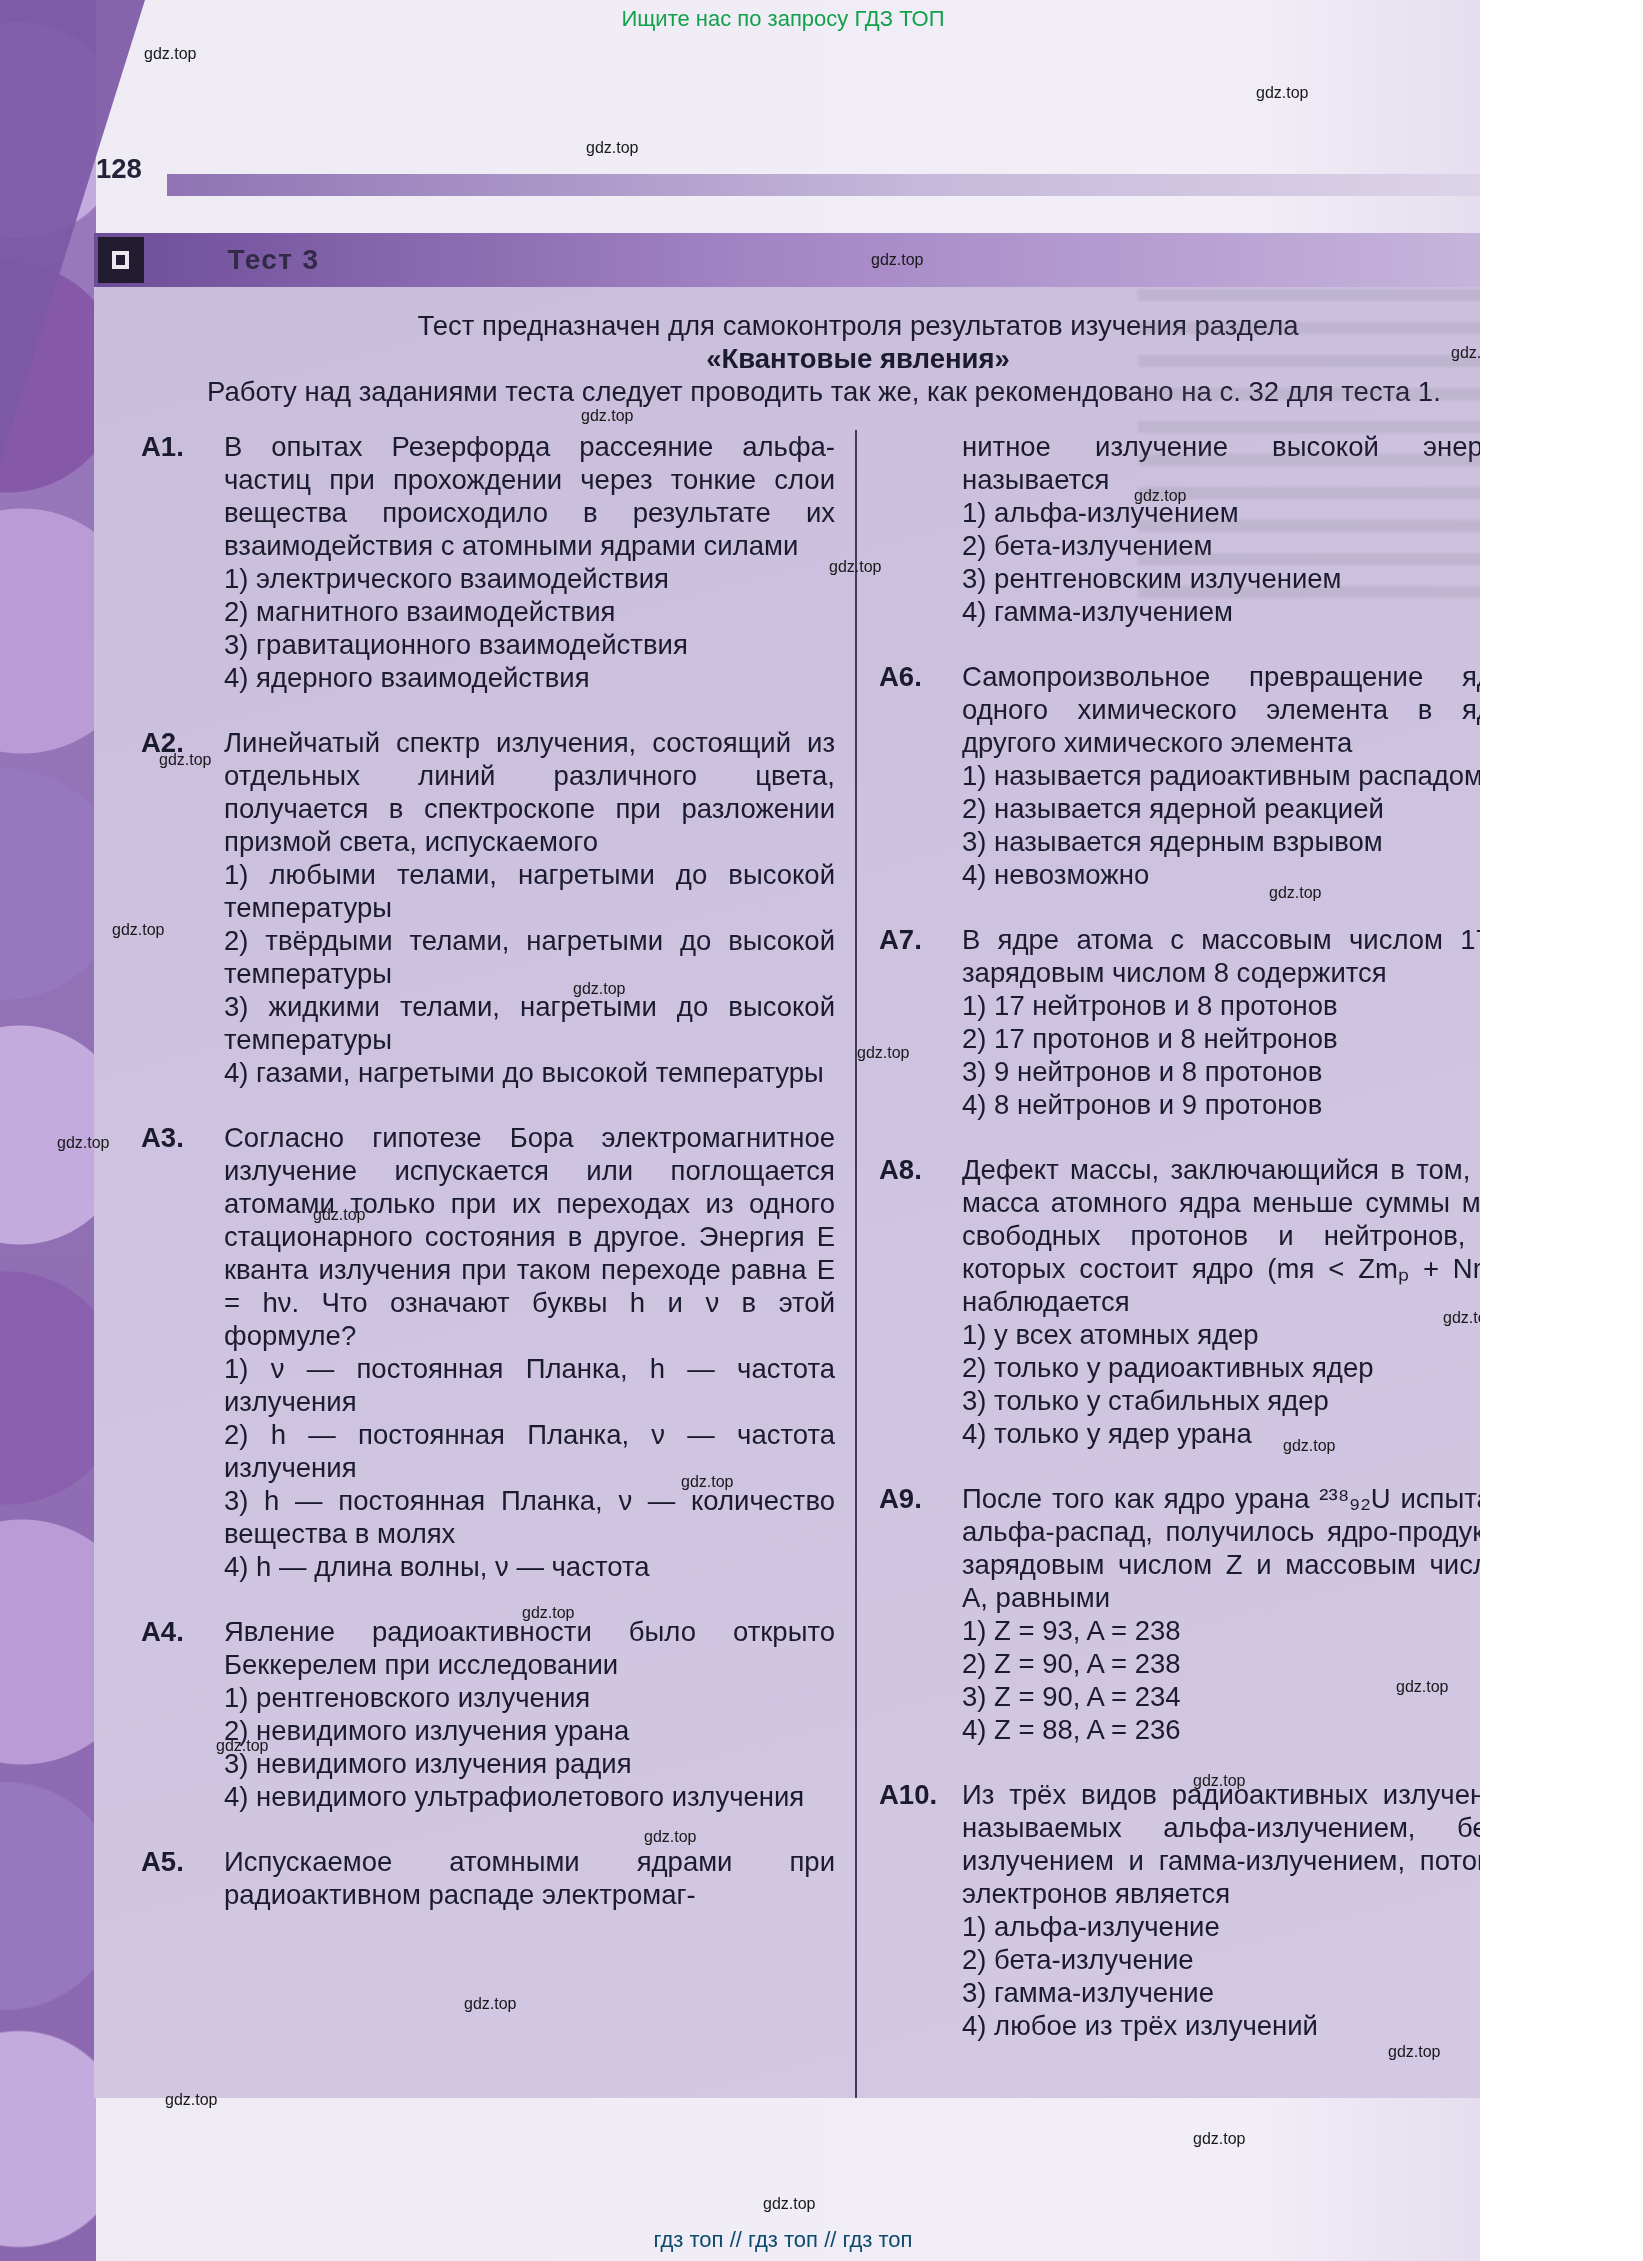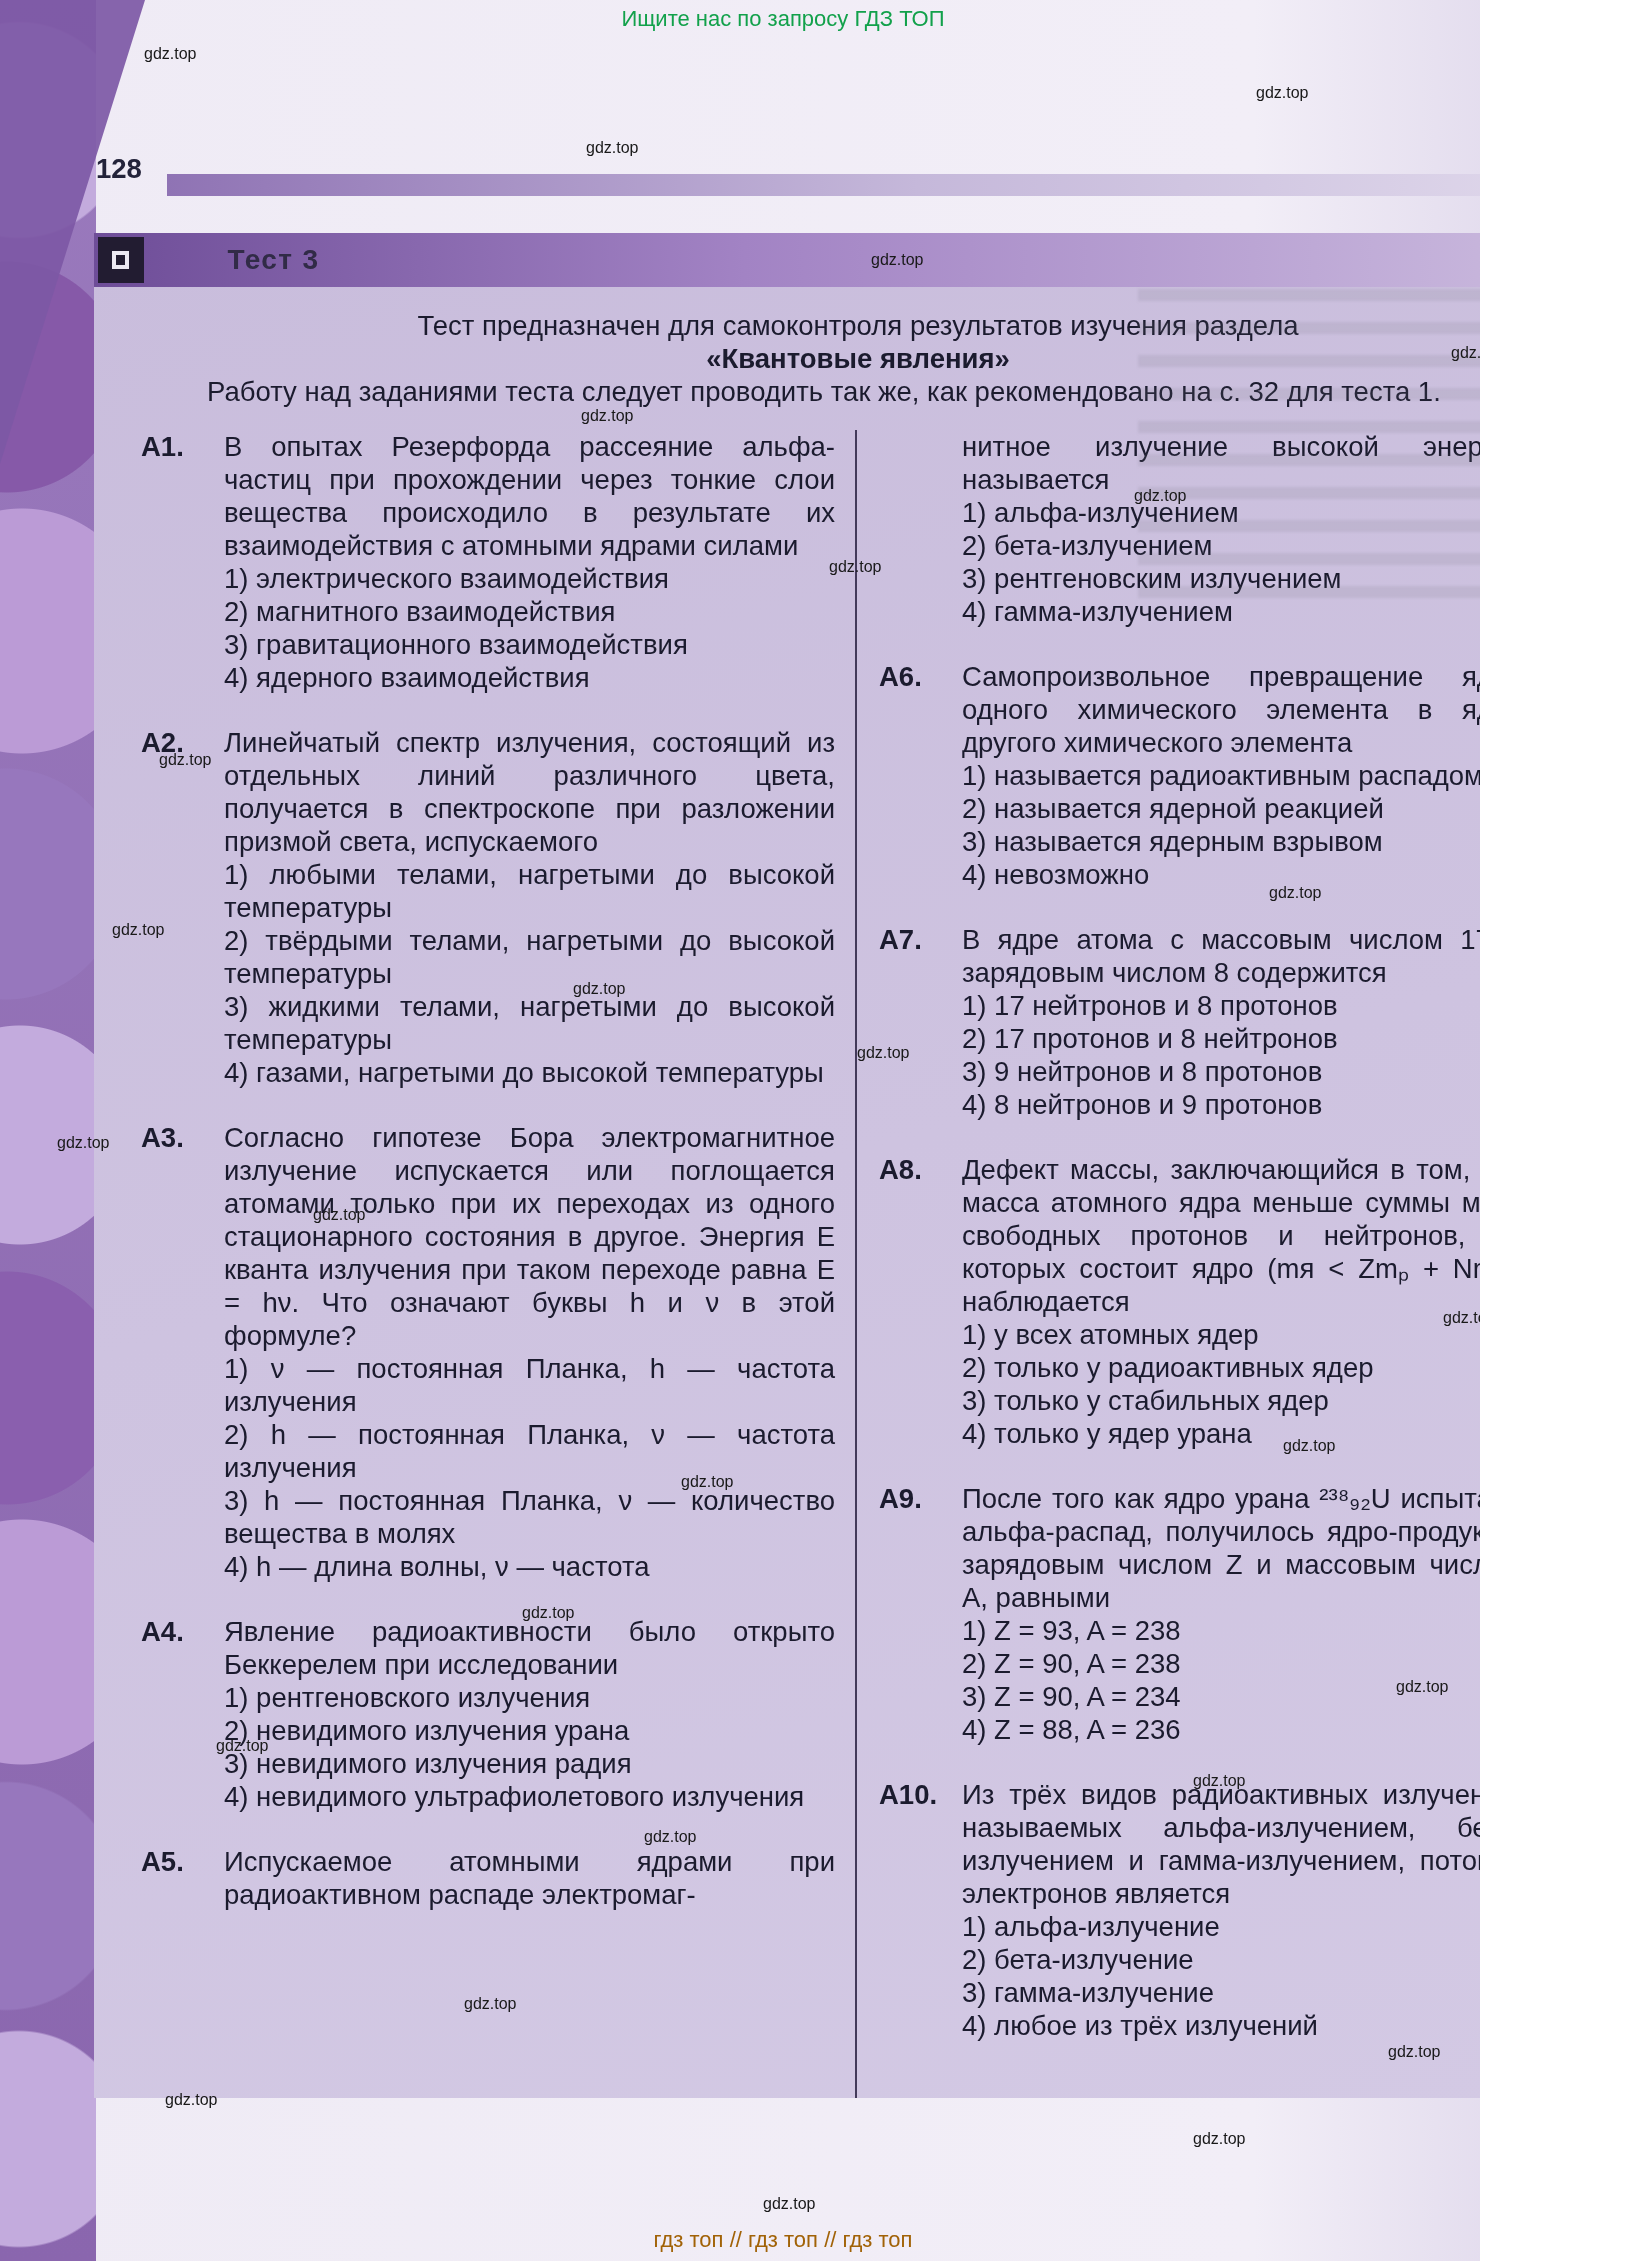--- a/index.html
+++ b/index.html
@@ -35,21 +35,21 @@
     position:absolute; left:0; top:0; width:145px; height:464px;
     background:#7d58a5; clip-path:polygon(0 0, 100% 0, 0 100%); opacity:.92;
   }
 
   .top-link {
     position:absolute; top:5.8px; left:0; width:1566px; text-align:center;
     font-size:22px; color:#12a14b; z-index:60; cursor:pointer;
   }
   .footer-link {
     position:absolute; top:2227px; left:0; width:1566px; text-align:center;
-    font-size:22px; color:#a16207; z-index:60; cursor:pointer;
+    font-size:22px; color:#0c4a6e; z-index:60; cursor:pointer;
   }
 
   .page-number {
     position:absolute; left:96px; top:133px;
     font-size:27.5px; font-weight:bold; color:#23233a;margin-top:20px;
   }
 
   .top-bar {
     position:absolute; left:167px; top:174px; width:1364px; height:22px;
     background:linear-gradient(to right, #8f73b4, #c5b8da 55%, #ded6ea);

